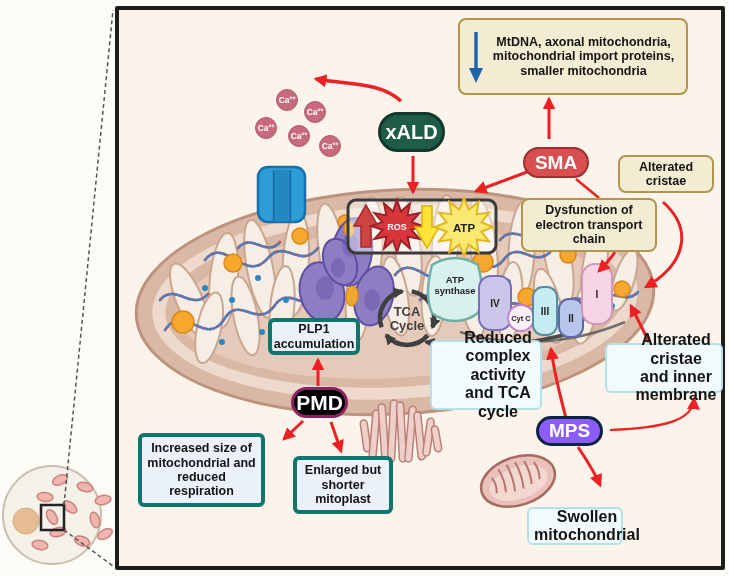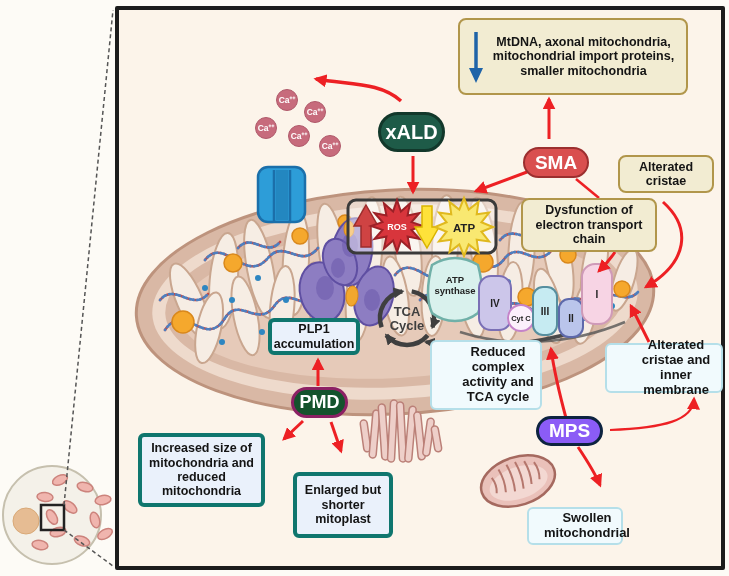--- a/index.html
+++ b/index.html
@@ -5,26 +5,26 @@
   html,body{margin:0;padding:0;background:#fdfbf6;}
   .stage{position:relative;width:729px;height:576px;background:#fdfbf6;overflow:hidden;
          font-family:"Liberation Sans",sans-serif;}
   .frame{position:absolute;left:115px;top:6px;width:610px;height:564px;box-sizing:border-box;
          background:#fcf4ea;border:4px solid #1c1c1c;border-radius:2px;}
   svg.art{position:absolute;left:0;top:0;}
   .lbl{position:absolute;box-sizing:border-box;display:flex;align-items:center;justify-content:center;
        text-align:center;font-weight:bold;color:#141414;line-height:1.15;padding:2px 4px;}
   .box-tan{background:#f2ecd2;border:2px solid #b1964b;border-radius:8px;font-size:12.5px;}
   .box-blue{background:#eaf1fb;border:4px solid #0f766e;border-radius:6px;font-size:12.5px;}
-  .box-cyan{background:#f1fafd;border:2px solid #b5dfe9;border-radius:6px;font-size:13px;padding-left:28px;}
+  .box-cyan{background:#f1fafd;border:2px solid #b5dfe9;border-radius:6px;font-size:16px;padding-left:28px;}
   .pill{position:absolute;display:flex;align-items:center;justify-content:center;color:#ffffff;
         font-weight:bold;border-radius:999px;box-sizing:border-box;text-align:center;}
   .pill-xald{background:#1e5b48;border:3px solid #12382b;font-size:20px;}
   .pill-sma{background:#d94f4f;border:2.5px solid #9c2f2f;font-size:19px;}
-  .pill-pmd{background:#14532d;border:3px solid #8c2164;font-size:18px;}
+  .pill-pmd{background:#000000;border:3px solid #8c2164;font-size:21px;}
   .pill-mps{background:#8b5cf6;border:3px solid #0d2340;font-size:19px;}
   .mtdna-inner{display:flex;align-items:center;gap:5px;}
   .svgtext{font-family:"Liberation Sans",sans-serif;font-weight:bold;}
 </style>
 </head>
 <body>
 
 <div class="stage">
   <div class="frame"></div>
 
@@ -292,23 +292,23 @@
   <div class="lbl box-tan" style="left:618px;top:155px;width:96px;height:38px;">Alterated cristae</div>
 
   <div class="lbl box-tan" style="left:521px;top:198px;width:136px;height:54px;">Dysfunction of electron transport chain</div>
 
   <div class="lbl box-blue" style="left:268px;top:318px;width:92px;height:37px;">PLP1 accumulation</div>
 
   <div class="lbl box-cyan" style="left:430px;top:340px;width:112px;height:70px;">Reduced complex activity and TCA cycle</div>
 
   <div class="lbl box-cyan" style="left:585px;top:343px;width:118px;height:50px;margin-left:20px;">Alterated cristae and inner membrane</div>
 
-  <div class="lbl box-blue" style="left:138px;top:433px;width:127px;height:74px;">Increased size of mitochondria and reduced mitochondria</div>
-
-  <div class="lbl box-blue" style="left:293px;top:472px;width:100px;height:66px;">Enlarged but shorter mitoplast</div>
+  <div class="lbl box-blue" style="left:138px;top:433px;width:127px;height:74px;">Increased size of mitochondrial and reduced respiration</div>
+
+  <div class="lbl box-blue" style="left:293px;top:456px;width:100px;height:58px;">Enlarged but shorter mitoplast</div>
 
   <div class="lbl box-cyan" style="left:527px;top:507px;width:96px;height:38px;">Swollen mitochondrial</div>
 
   <div class="pill pill-xald" style="left:378px;top:112px;width:67px;height:40px;">xALD</div>
   <div class="pill pill-sma" style="left:523px;top:147px;width:66px;height:31px;">SMA</div>
   <div class="pill pill-pmd" style="left:291px;top:387px;width:57px;height:31px;">PMD</div>
   <div class="pill pill-mps" style="left:536px;top:416px;width:67px;height:30px;">MPS</div>
 </div>
 
 </body></html>

